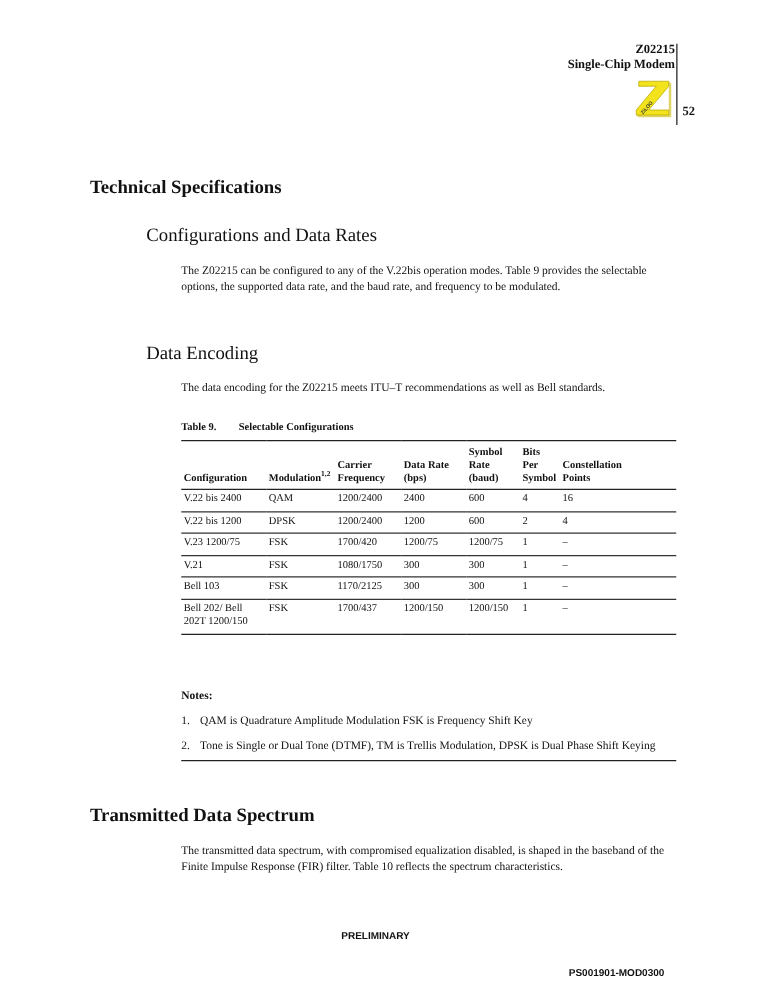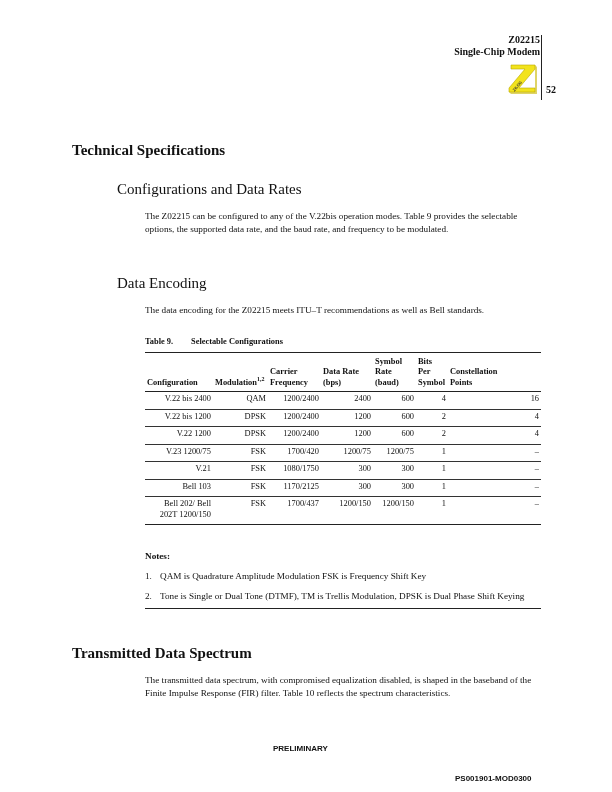--- a/index.html
+++ b/index.html
@@ -80,21 +80,21 @@
     }
     table.cfg th {
       font-weight: bold;
       text-align: left;
       vertical-align: bottom;
       padding: 4px 2px 3px 2px;
       border-top: 1.2px solid #222;
       border-bottom: 1.2px solid #222;
     }
     table.cfg td {
-      text-align: right;
+      text-align: left;
       vertical-align: top;
       padding: 2px 2px 2px 2px;
       border-bottom: 0.8px solid #333;
       height: 17.5px;
     }
     table.cfg tr.last td { border-bottom: 1.2px solid #222; padding-bottom: 4px; }
     sup { font-size: 6px; vertical-align: 4px; line-height: 0; }
     .notes {
       position: absolute;
       left: 145px;
@@ -187,29 +187,20 @@
     <tr>
       <td>V.22 bis 1200</td>
       <td>DPSK</td>
       <td>1200/2400</td>
       <td>1200</td>
       <td>600</td>
       <td>2</td>
       <td>4</td>
     </tr>
     <tr>
-      <td>V.22 1200</td>
-      <td>DPSK</td>
-      <td>1200/2400</td>
-      <td>1200</td>
-      <td>600</td>
-      <td>2</td>
-      <td>4</td>
-    </tr>
-    <tr>
       <td>V.23 1200/75</td>
       <td>FSK</td>
       <td>1700/420</td>
       <td>1200/75</td>
       <td>1200/75</td>
       <td>1</td>
       <td>–</td>
     </tr>
     <tr>
       <td>V.21</td>

